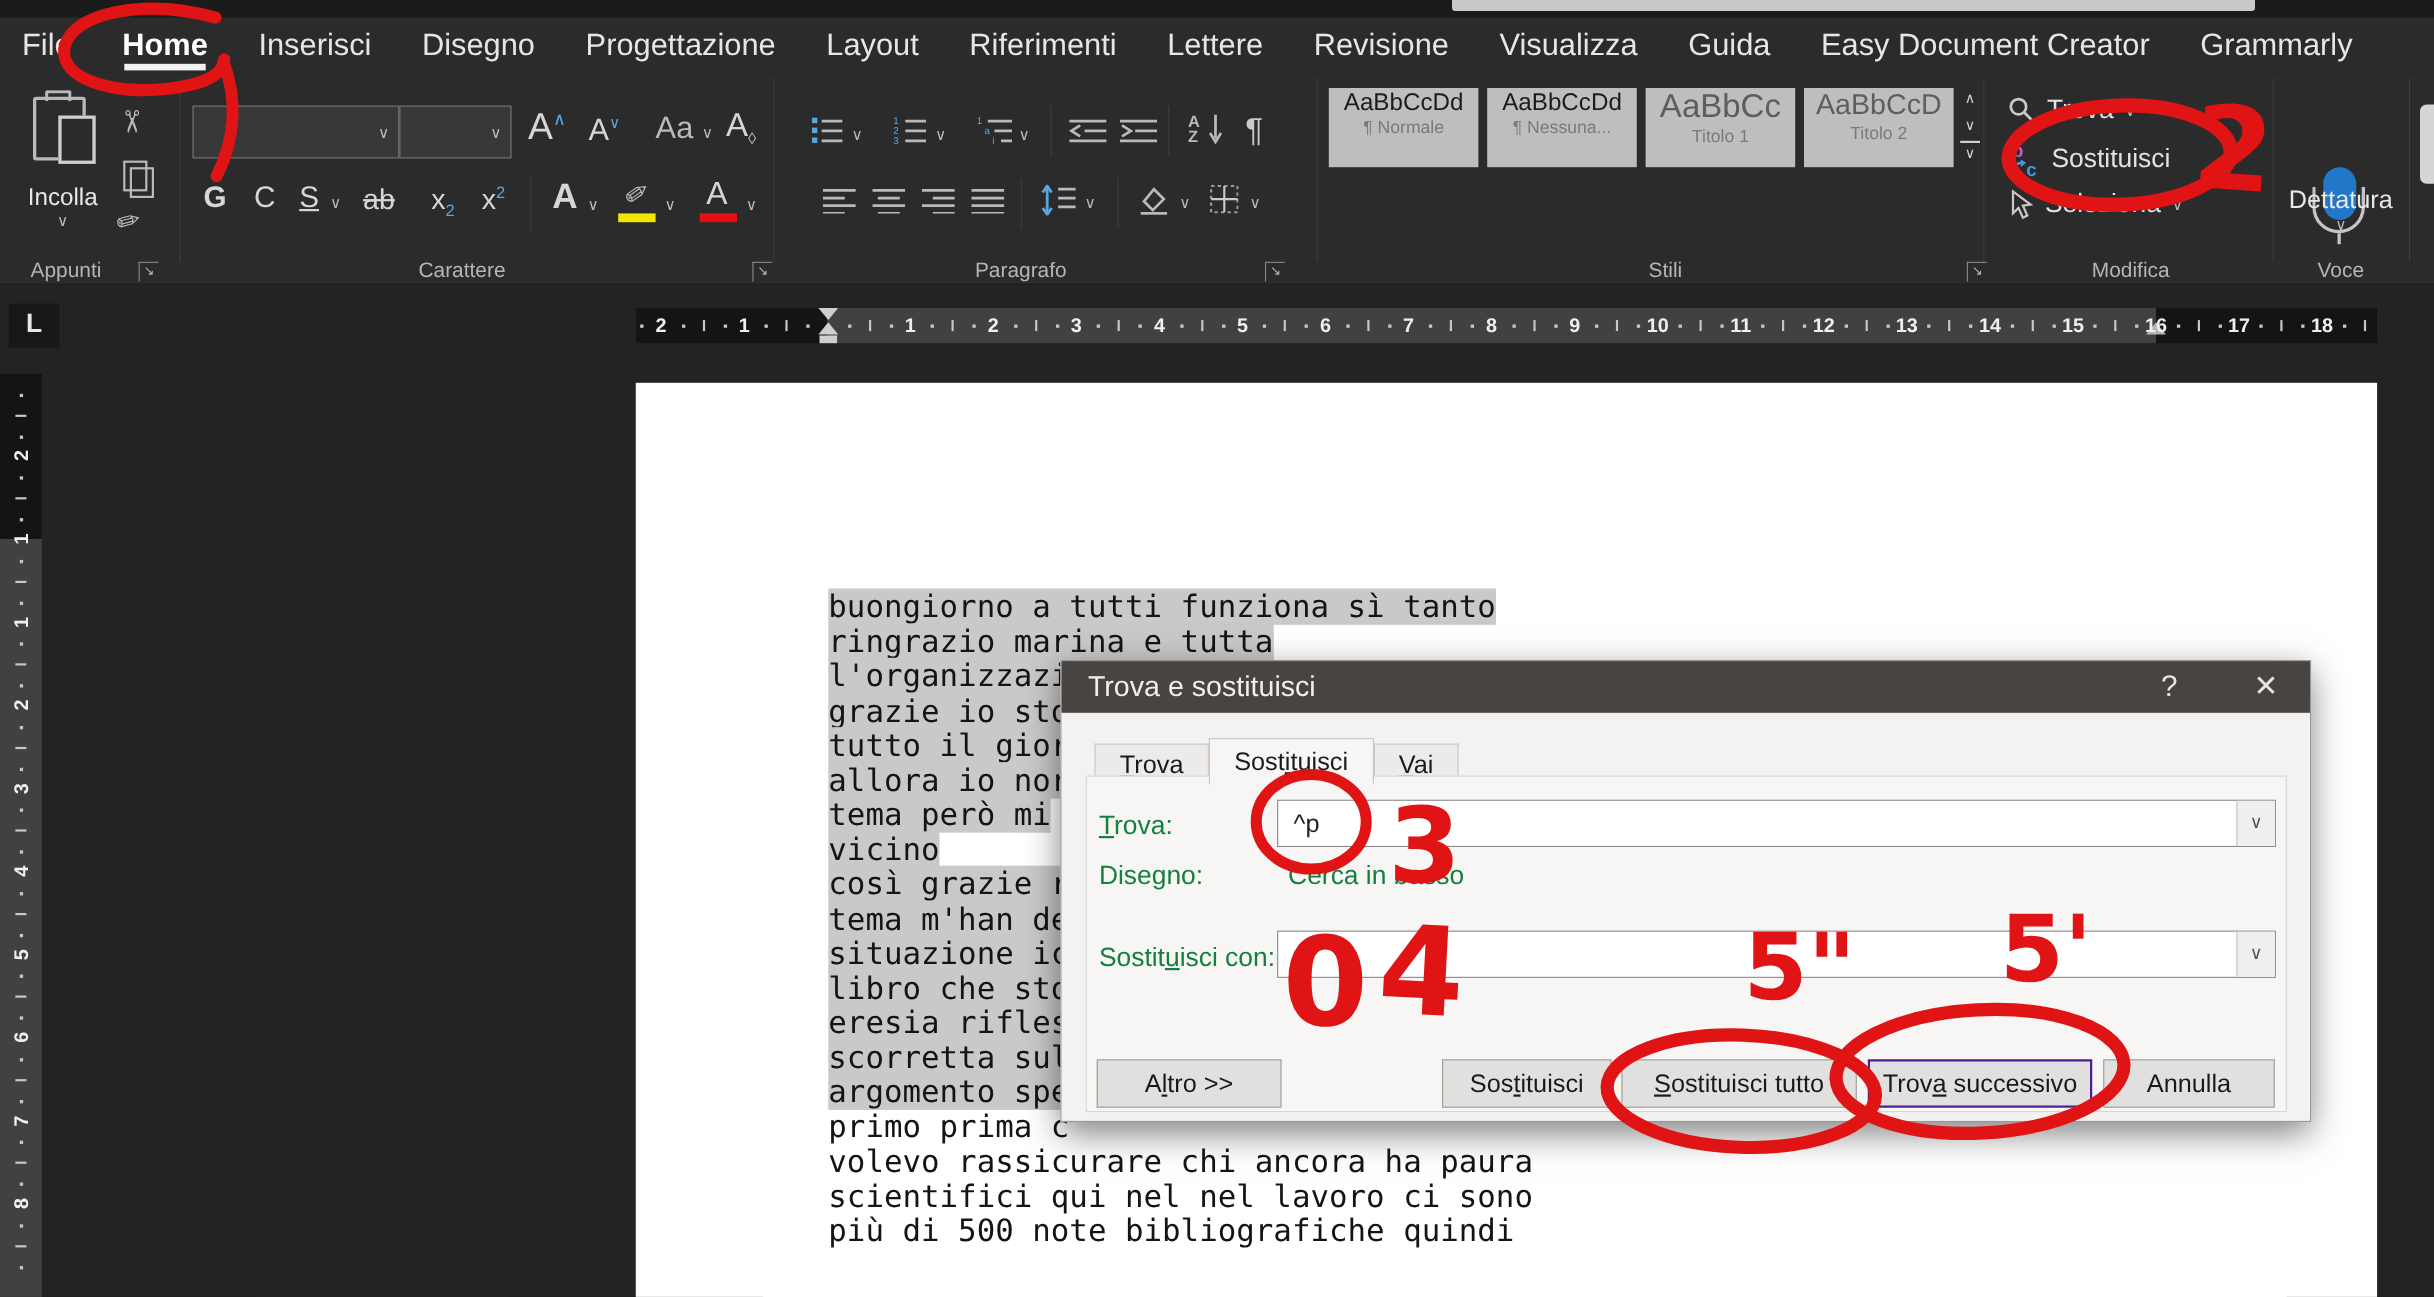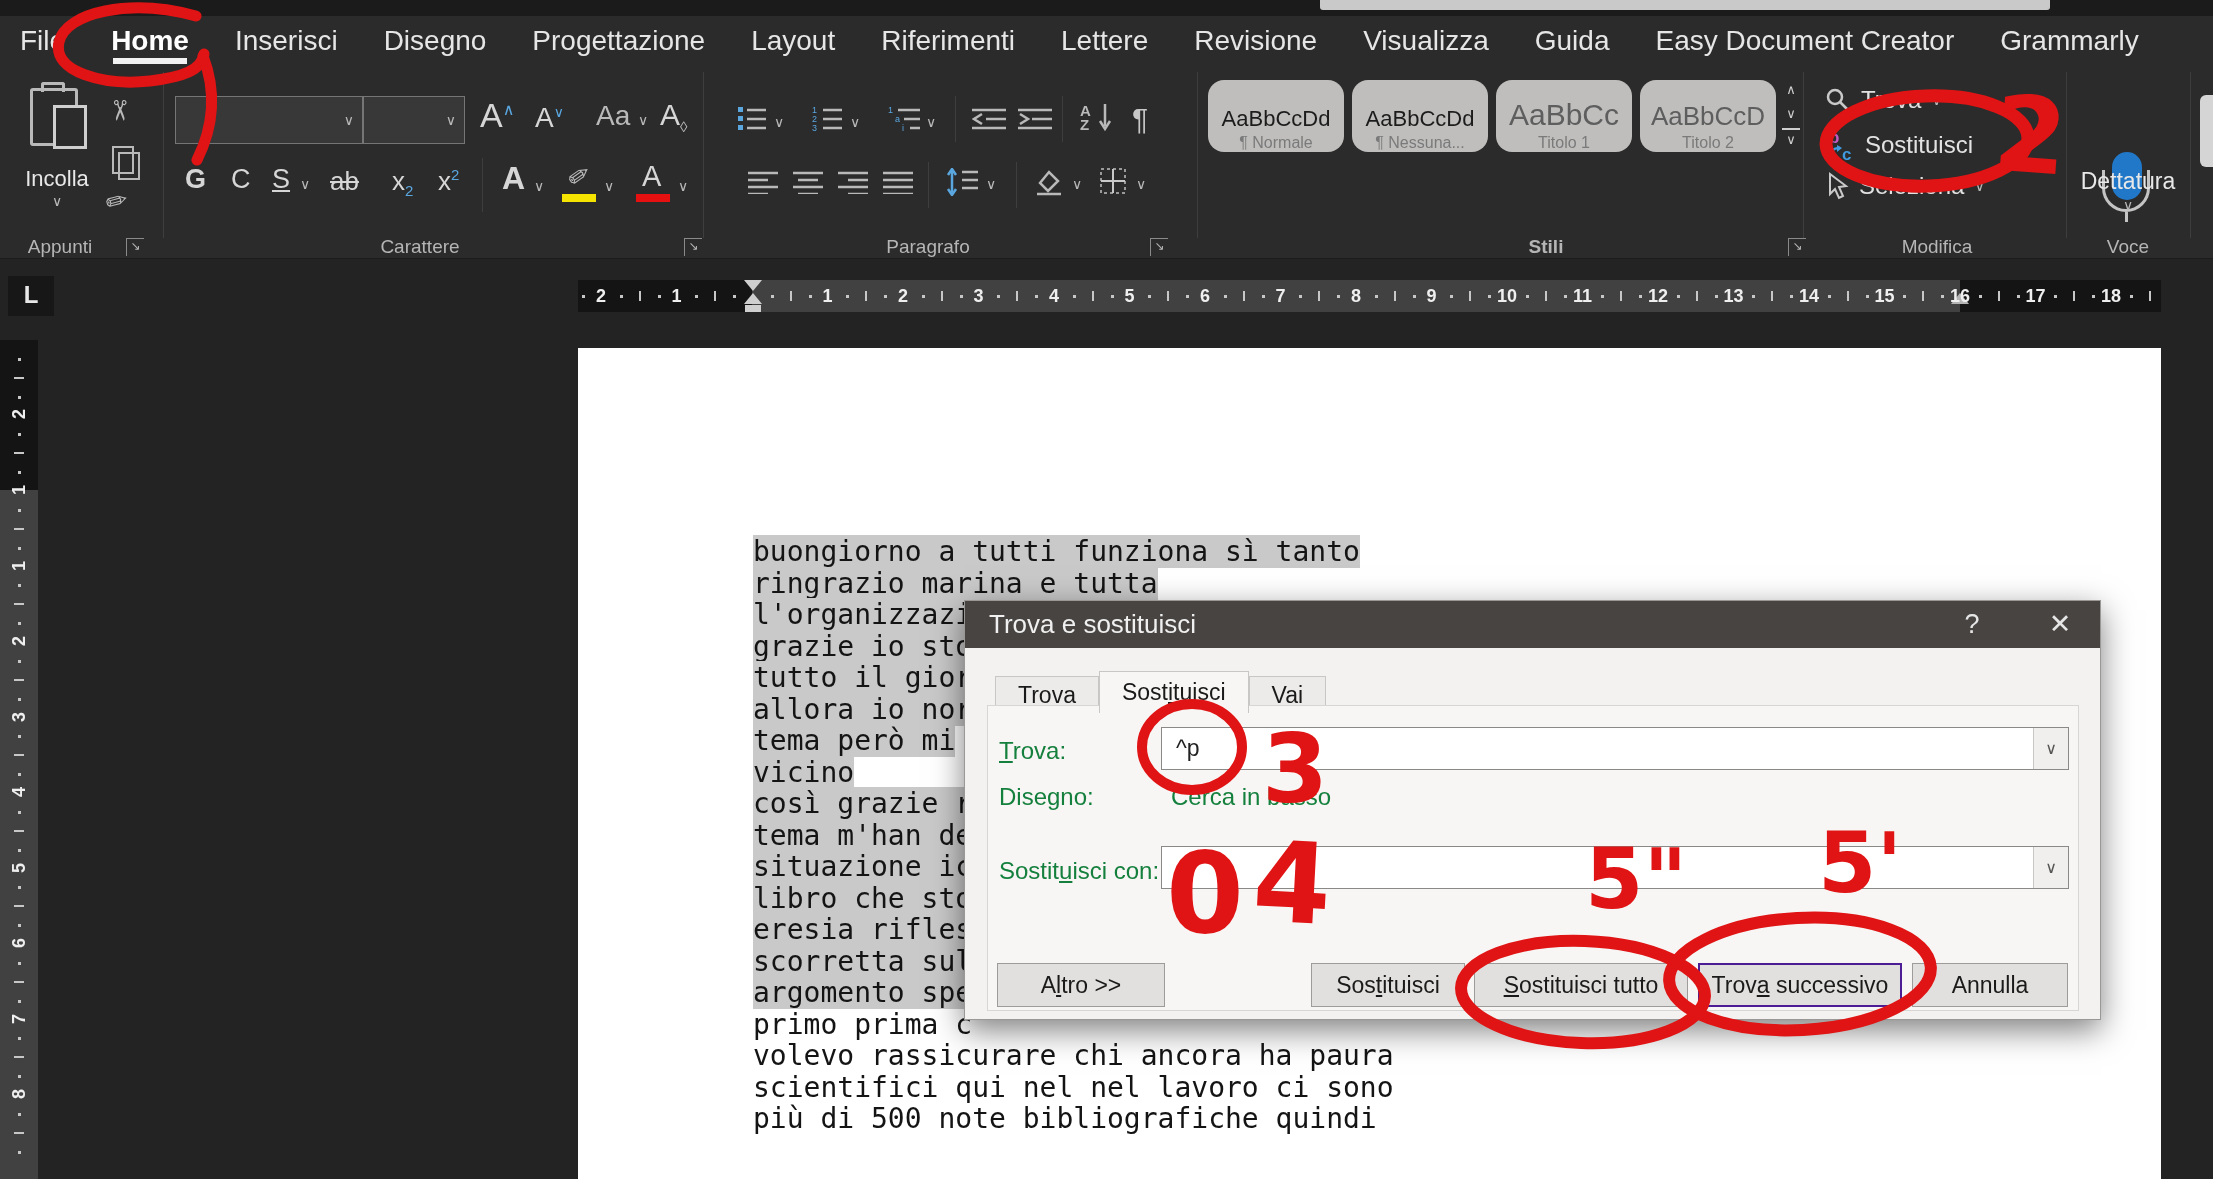--- a/index.html
+++ b/index.html
@@ -24,21 +24,21 @@
   .chev{color:#b9b9b9;font-size:14px;}
   .combo{position:absolute;background:#383838;border:1px solid #757575;}
   .combo .chev{position:absolute;right:8px;top:50%;transform:translateY(-50%);}
   .blue{color:#5aa7e0;}
   .glyphbtn{position:absolute;color:#d6d6d6;}
   .clip{position:absolute;width:42px;height:52px;border:3px solid #b9b9b9;border-radius:3px;}
   .clip::before{content:'';position:absolute;top:-9px;left:8px;width:18px;height:7px;border:3px solid #b9b9b9;border-bottom:none;border-radius:3px 3px 0 0;}
   .clippage{position:absolute;left:20px;top:14px;width:28px;height:38px;background:#2b2b2b;border:3px solid #cfcfcf;}
   .copyic{position:absolute;width:18px;height:24px;border:2px solid #b9b9b9;background:#2b2b2b;}
   .copyic::before{content:'';position:absolute;left:-8px;top:-8px;width:18px;height:24px;border:2px solid #b9b9b9;}
-  .scard{width:136px;height:72px;background:#bfbebd;display:flex;flex-direction:column;align-items:center;justify-content:flex-end;gap:2px;border-radius:16px;}
+  .scard{width:136px;height:72px;background:#bfbebd;display:flex;flex-direction:column;align-items:center;justify-content:flex-start;gap:2px;}
   .ssample{color:#1c1c1c;font-size:22px;white-space:nowrap;}
   .ssample.big{font-size:30px;color:#5e5e5e;font-weight:300;}
   .ssample.med{font-size:26px;color:#5e5e5e;font-weight:300;}
   .slabel{color:#7a7a7a;font-size:16px;white-space:nowrap;}
   #stylecards{display:flex;gap:8px;}
   .sscroll{width:18px;height:20px;color:#cfcfcf;font-size:13px;text-align:center;line-height:20px;}
   .edrow{position:absolute;left:1825px;display:flex;align-items:center;gap:10px;color:#e2e2e2;font-size:24px;white-space:nowrap;}
   .micbody{position:absolute;left:2112px;top:86px;width:30px;height:48px;background:#2178c8;border-radius:15px;}
   .micstand{position:absolute;left:2102px;top:104px;width:48px;height:42px;border:3px solid #c4c4c4;border-top:none;border-radius:0 0 24px 24px;box-sizing:border-box;}
   .micstem{position:absolute;left:2125px;top:146px;width:3px;height:10px;background:#c4c4c4;}
@@ -314,21 +314,21 @@
         <div class="scard">
           <div class="ssample med">AaBbCcD</div>
           <div class="slabel">Titolo 2</div>
         </div>
       </div>
     <div class="abs" style="left:1782px;top:14px;display:flex;flex-direction:column;gap:4px;">
       <div class="sscroll">∧</div>
       <div class="sscroll">∨</div>
       <div class="sscroll" style="border-top:2px solid #cfcfcf;">∨</div>
     </div>
-    <div class="gname" style="left:1466px;width:160px;font-weight:bold;">Stili</div>
+    <div class="gname" style="left:1434px;width:160px;">Stili</div>
     <div class="launch" style="left:1788px;">↘</div>
 
     <div class="edrow" style="top:20px;">
       <svg width="26" height="26">
           <g stroke="#c9c9c9" stroke-width="2.5" fill="none">
             <circle cx="10" cy="10" r="7"></circle>
             <line x1="15" y1="15" x2="23" y2="23"></line>
           </g>
         </svg>
       <span>Trova</span>

